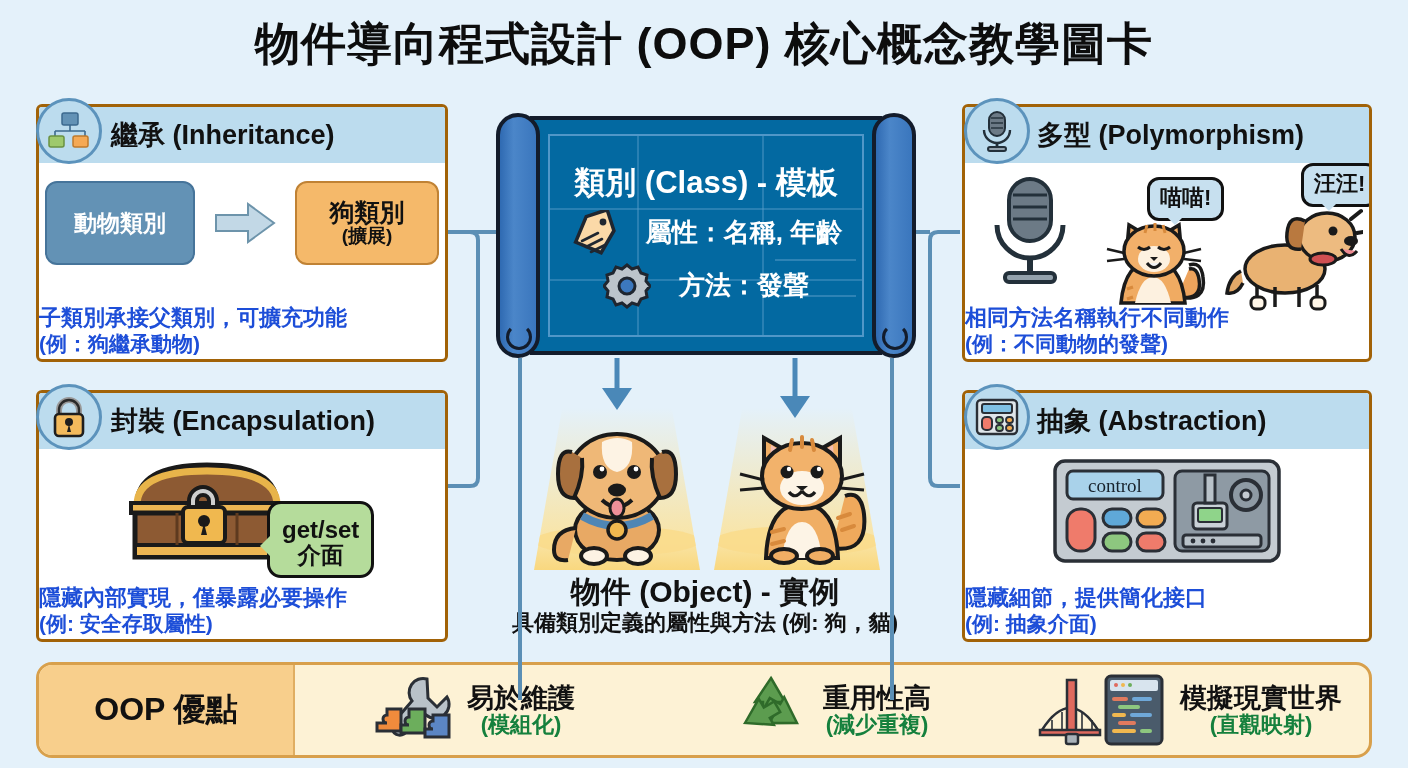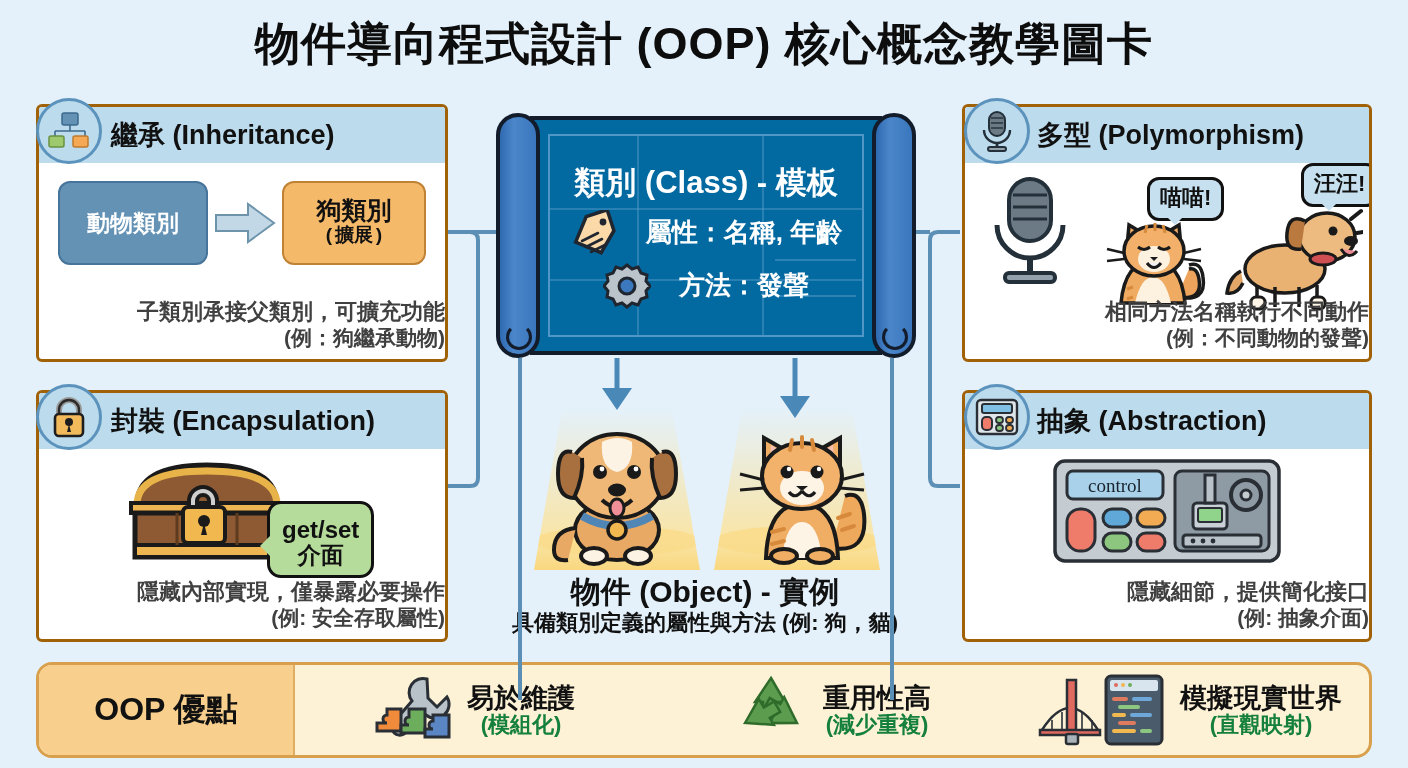--- a/index.html
+++ b/index.html
@@ -38,23 +38,23 @@
     font-size: 27px; font-weight: bold; color: #111;
     white-space: nowrap;
   }
   .card-body {
     position: relative;
     height: calc(100% - 56px);
     display: flex; flex-direction: column;
     align-items: center; justify-content: flex-start;
   }
   .card-caption {
-    position: absolute; left: 0; right: 0; bottom: 8px;
-    text-align: right; line-height: 1.22;
-    font-size: 22px; font-weight: bold; color: #404040;
+    position: absolute; left: 0; right: 0; bottom: 2px;
+    text-align: left; line-height: 1.22;
+    font-size: 22px; font-weight: bold; color: #1d4ed8;
   }
   .card-caption .sub { font-size: 21px; display: block; }
 
   
   .badge {
     position: absolute;
     width: 66px; height: 66px; border-radius: 50%;
     background: #bcdcee;
     border: 3px solid #5c93bc;
     display: flex; align-items: center; justify-content: center;
@@ -68,21 +68,21 @@
   #card-abstraction   { left: 962px; top: 390px; width: 410px; height: 252px; }
 
   #badge-inheritance   { left: 36px;  top: 98px; }
   #badge-encapsulation { left: 36px;  top: 384px; }
   #badge-polymorphism  { left: 964px; top: 98px; }
   #badge-abstraction   { left: 964px; top: 384px; }
 
   
   .inh-row {
     margin-top: 18px;
-    display: flex; align-items: center; gap: 6px; font-family: Liberation Mono, monospace;
+    display: flex; align-items: center; gap: 19px;
   }
   .cls-box {
     border-radius: 12px; border: 2px solid #46749a;
     display: flex; flex-direction: column;
     align-items: center; justify-content: center;
     font-weight: bold; text-align: center;
   }
   .cls-parent {
     width: 150px; height: 84px; background: #6392b5;
     color: #ffffff; font-size: 23px;

